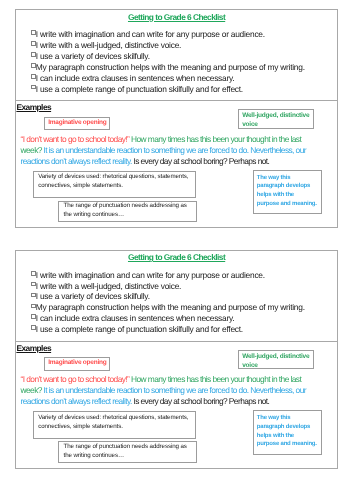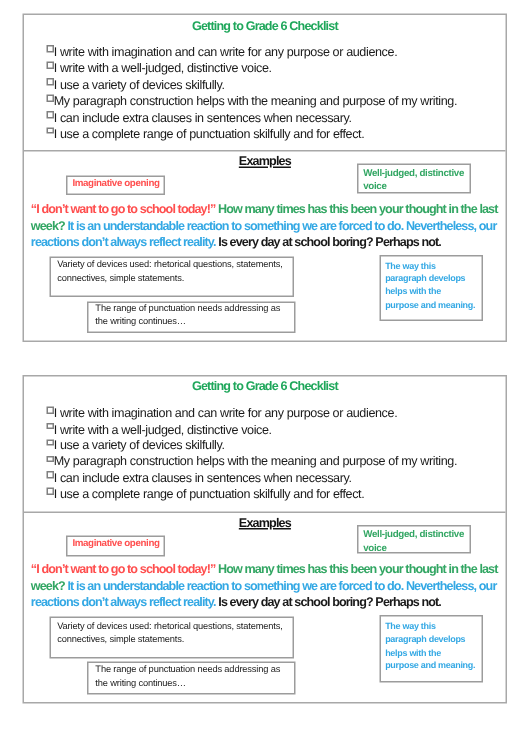--- a/index.html
+++ b/index.html
@@ -2,43 +2,43 @@
 <html><head>
 <meta charset="utf-8">
 <style>
   html,body{margin:0;padding:0;background:#ffffff;width:354px;height:500px;overflow:hidden;}
   body{font-family:"Liberation Sans",sans-serif;-webkit-font-smoothing:antialiased;text-rendering:geometricPrecision;}
   .panel{position:absolute;left:15.4px;width:322.4px;border:1px solid #a8a8a8;box-sizing:border-box;background:#fff;}
   #panel1{top:9.1px;height:219px;}
   #panel2{top:249.7px;height:219px;}
   .checklist-area{position:relative;height:90px;}
   .title{position:absolute;left:0;right:0;top:1.5px;text-align:center;font-weight:bold;color:#1FA75B;
-         font-size:8.4px;letter-spacing:-0.55px;text-underline-offset:1px;}
+         font-size:8.4px;letter-spacing:-0.55px;text-decoration:underline;text-underline-offset:1px;}
   .list{position:absolute;left:14.4px;top:19px;}
   .li{position:relative;height:10.9px;font-size:8.4px;letter-spacing:-0.25px;color:#1a1a1a;white-space:nowrap;}
   .li .cb{position:absolute;left:0.4px;top:1.2px;width:4.7px;height:4.7px;border:0.9px solid #808080;box-sizing:border-box;}
   .li .txt{position:absolute;left:5px;top:0;}
   .divider{position:absolute;left:0;right:0;top:90px;border-top:1px solid #a8a8a8;}
-  .examples{position:absolute;left:0;right:0;top:92px;text-align:center;font-weight:bold;color:#141414;
+  .examples{position:absolute;left:0;right:0;top:92px;font-weight:bold;color:#141414;
             font-size:8.4px;letter-spacing:-0.55px;text-decoration:underline;text-underline-offset:1px;}
   .ex-area{position:absolute;left:0;top:0;right:0;bottom:0;}
   .tag-imaginative-opening{left:27.3px;top:106.8px;width:66.2px;height:13.2px;
       font-size:6.5px;font-weight:bold;letter-spacing:-0.25px;line-height:9px;padding:0px 0 0 3.6px;}
   .tag-well-judged-voice{left:221.2px;top:99.2px;width:76.2px;height:19.4px;
       font-size:6.5px;font-weight:bold;letter-spacing:-0.22px;line-height:9px;padding:1.2px 0 0 3.6px;}
   .tag-variety-of-devices{left:16.4px;top:160.6px;width:163.4px;height:27.3px;
       font-size:6.2px;letter-spacing:-0.1px;line-height:9px;padding:0.6px 0 0 4.4px;}
   .tag-range-of-punctuation{left:41.8px;top:190.7px;width:139.1px;height:21.4px;
       font-size:6.2px;letter-spacing:-0.1px;line-height:8.8px;padding:0.7px 0 0 4.4px;}
   .tag-paragraph-develops{left:236.4px;top:159.7px;width:69.1px;height:44.4px;
       font-size:6px;font-weight:bold;letter-spacing:-0.2px;line-height:8.6px;padding:3.0px 0 0 3.0px;}
   .para{left:4.2px;top:123.6px;}
   .tag{position:absolute;box-sizing:border-box;border:1px solid #9c9c9c;background:#fff;color:#1a1a1a;}
   .tag div{white-space:nowrap;}
-  .para{position:absolute;font-size:8.4px;letter-spacing:-0.585px;line-height:11.1px;font-weight:bold;white-space:nowrap;}
+  .para{position:absolute;font-size:8.4px;letter-spacing:-0.585px;line-height:11.1px;font-weight:normal;white-space:nowrap;}
   .c-red{color:#FF4E4E;}
   .c-green{color:#32A663;}
   .c-blue{color:#33A8E4;}
   .c-black{color:#1a1a1a;}
 </style>
 </head>
 <body>
 
 <div class="panel" id="panel1">
   <div class="checklist-area">

